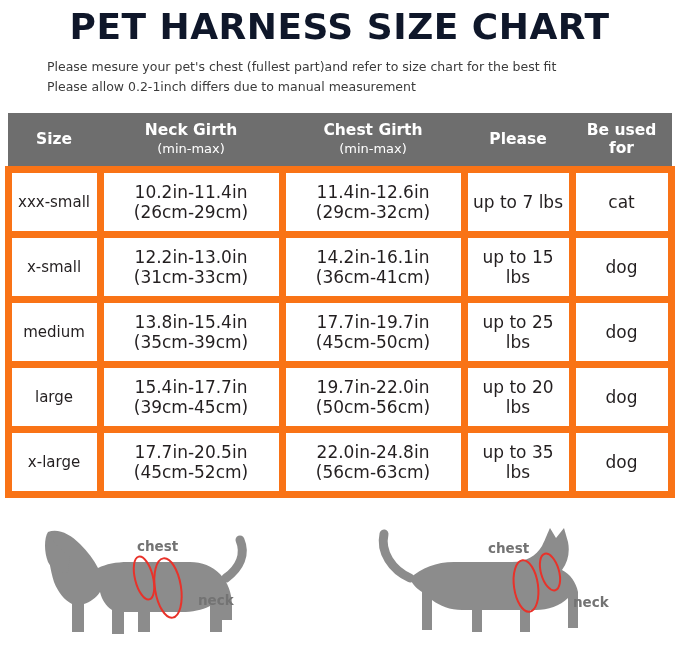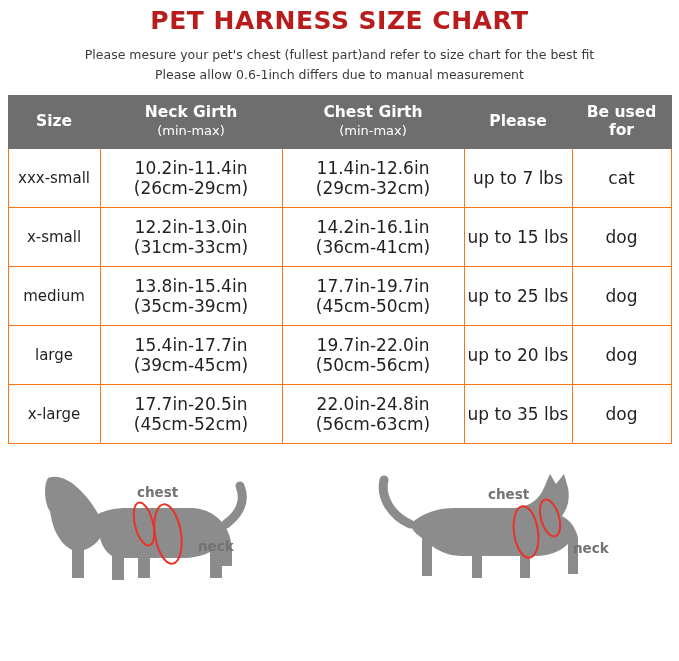--- a/index.html
+++ b/index.html
@@ -15,45 +15,46 @@
     overflow: hidden;
   }
   .page {
     width: 679px;
     height: 661px;
     position: relative;
     box-sizing: border-box;
   }
   .title {
     text-align: center;
-    font-size: 25px;
+    font-size: 36px;
     font-weight: bold;
     letter-spacing: 0.5px;
     margin: 6px 0 10px 0;
-    color: #b91c1c;
+    color: #0f172a;
     font-family: "DejaVu Sans", sans-serif;
   }
   .subtitle {
-    text-align: center;
+    text-align: left;
     font-size: 12.5px;
     color: #3b3b3b;
     line-height: 1.6;
+    padding-left: 47px;
   }
   .subtitle .line2 {
     display: block;
   }
   table.size-chart {
     border-collapse: collapse;
     width: 533px;
-    margin: 10px auto 0 auto;
+    margin: 16px auto 0 auto;
     table-layout: fixed;
   }
   table.size-chart th,
   table.size-chart td {
-    border: 1px solid #f97316;
+    border: 7px solid #f97316;
     text-align: center;
     vertical-align: middle;
   }
   table.size-chart thead th {
     background: #6e6e6e;
     color: #ffffff;
     border: 1px solid #6e6e6e;
     padding: 8px 2px;
     font-size: 15.5px;
     font-weight: bold;
@@ -101,21 +102,21 @@
 </style>
 </head>
 <body>
 
 <div class="page">
 
   <div class="title">PET HARNESS SIZE CHART</div>
 
   <div class="subtitle">
     <span>Please mesure your pet's chest (fullest part)and refer to size chart for the best fit</span>
-    <span class="line2">Please allow 0.6-1inch differs due to manual measurement</span>
+    <span class="line2">Please allow 0.2-1inch differs due to manual measurement</span>
   </div>
 
   <table class="size-chart">
     <colgroup>
       <col class="col-size">
       <col class="col-neck">
       <col class="col-chest">
       <col class="col-weight">
       <col class="col-used">
     </colgroup>

